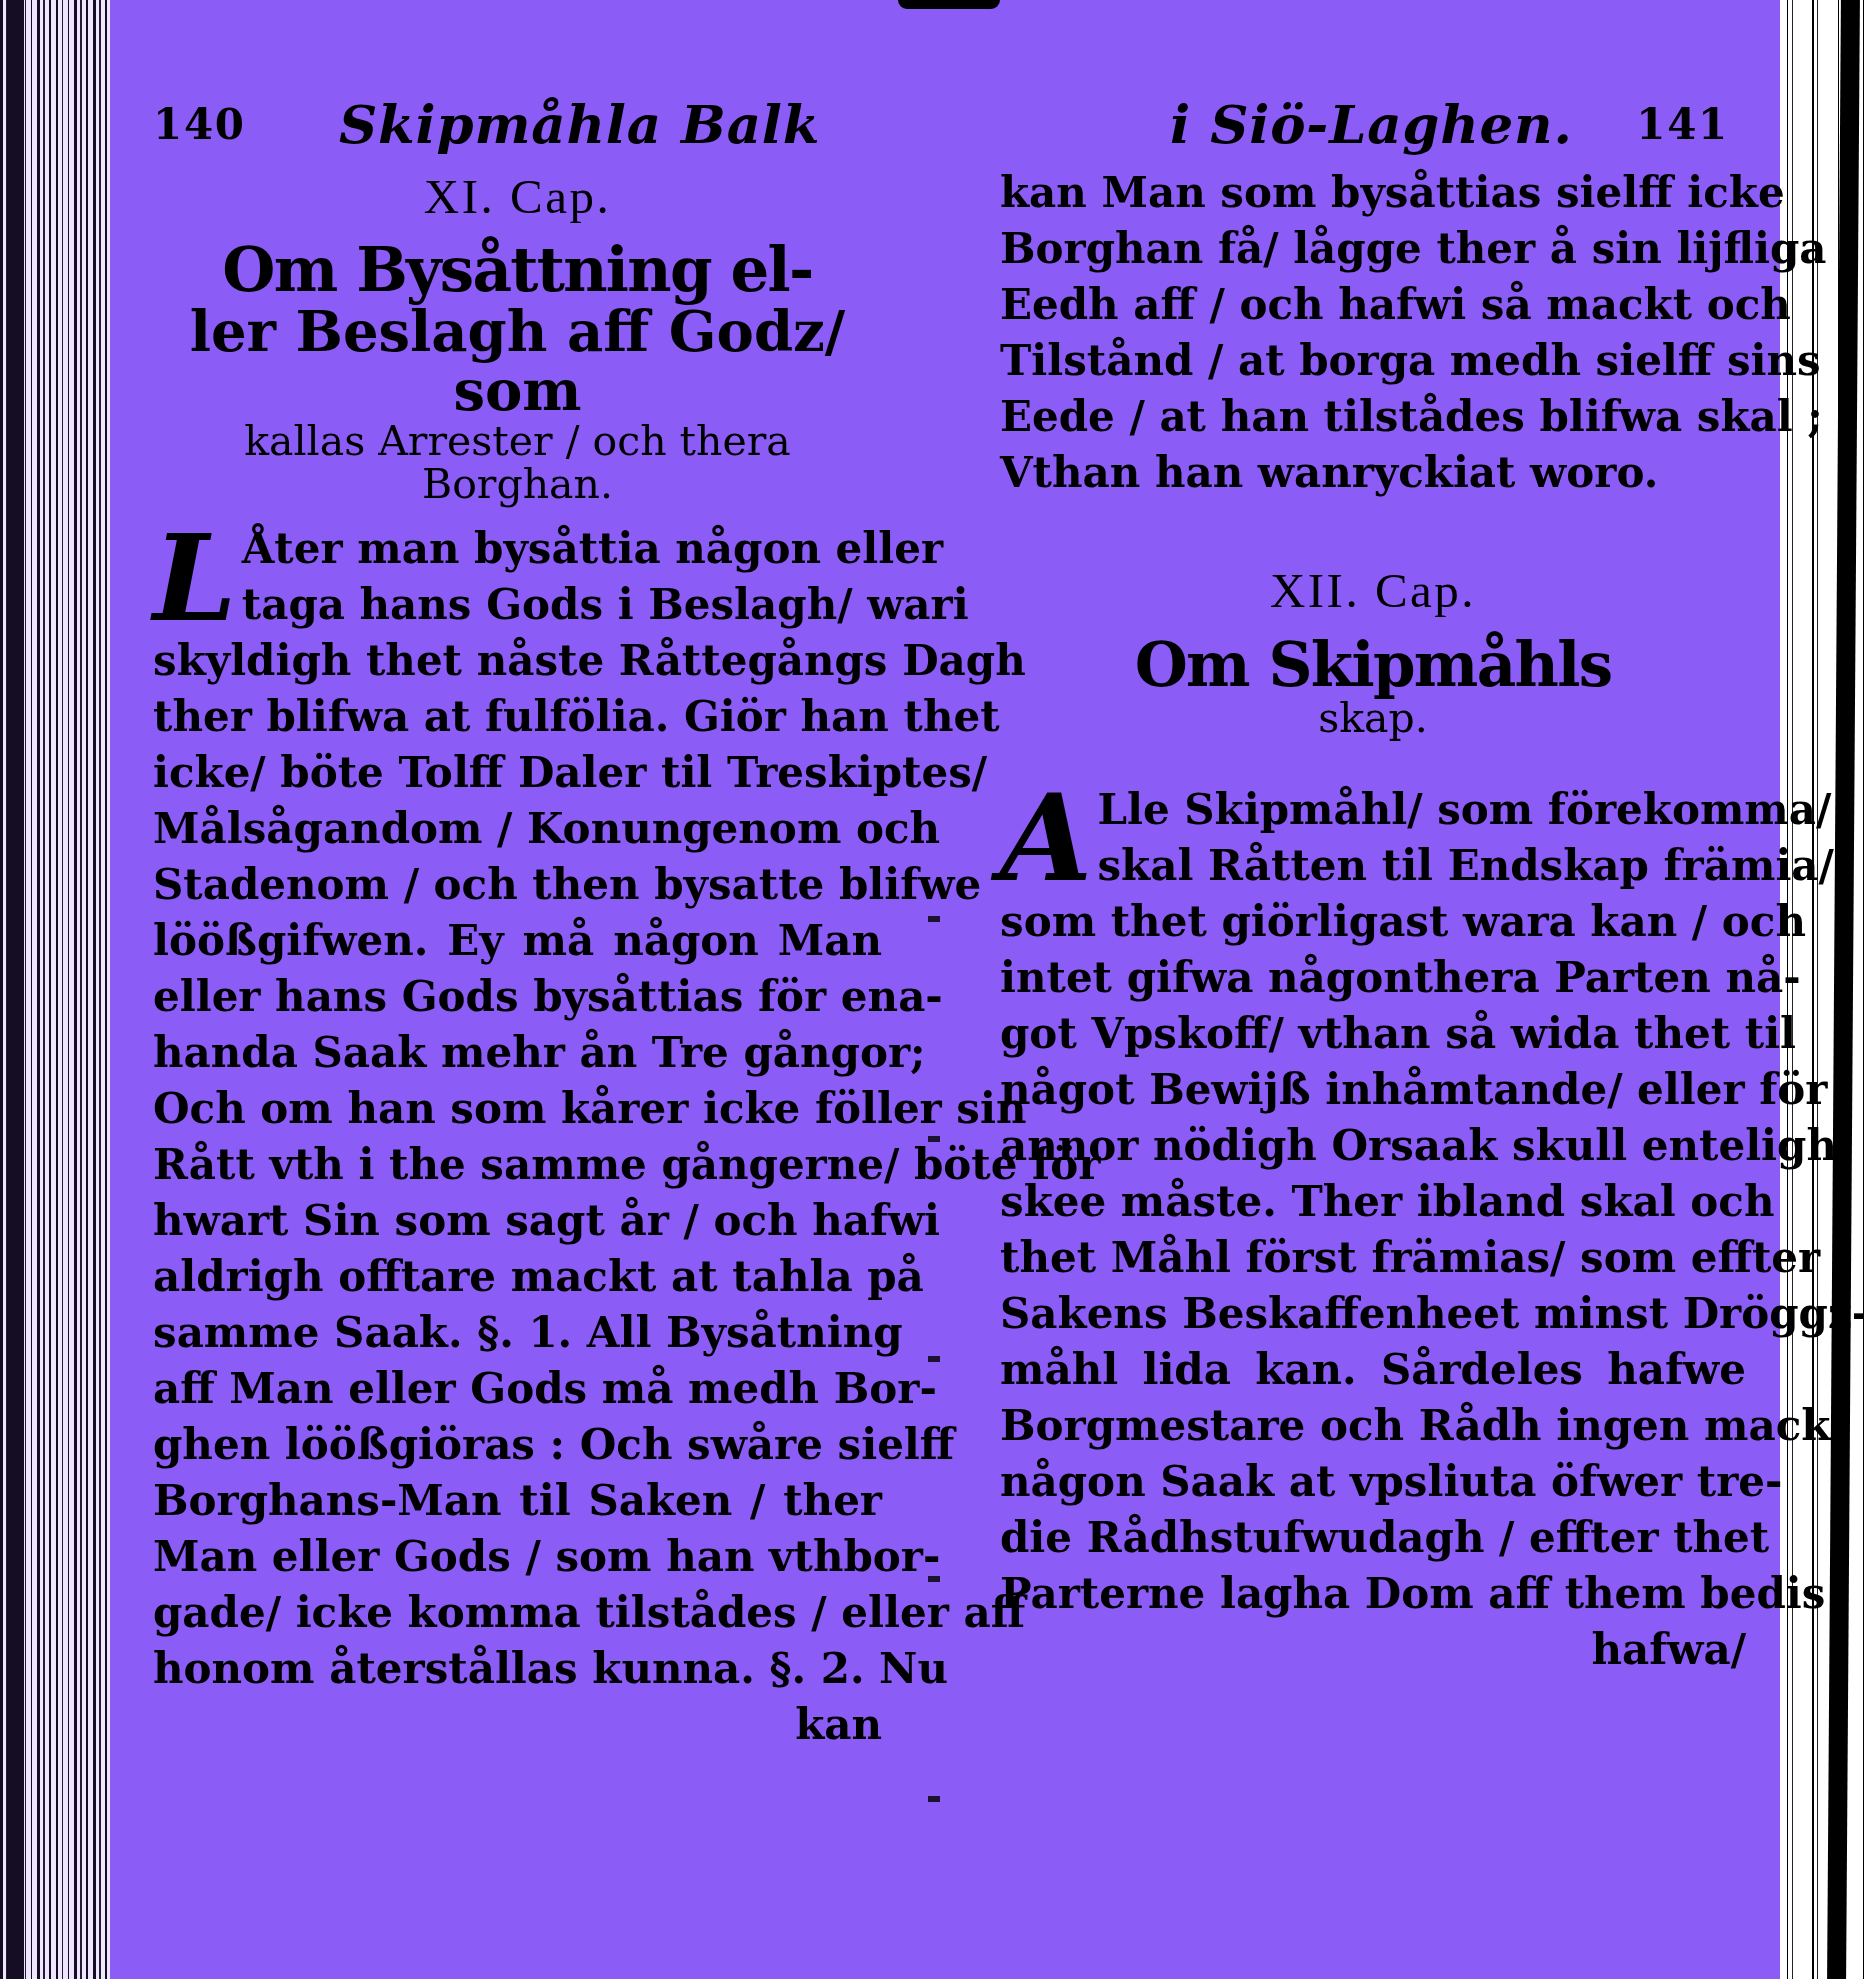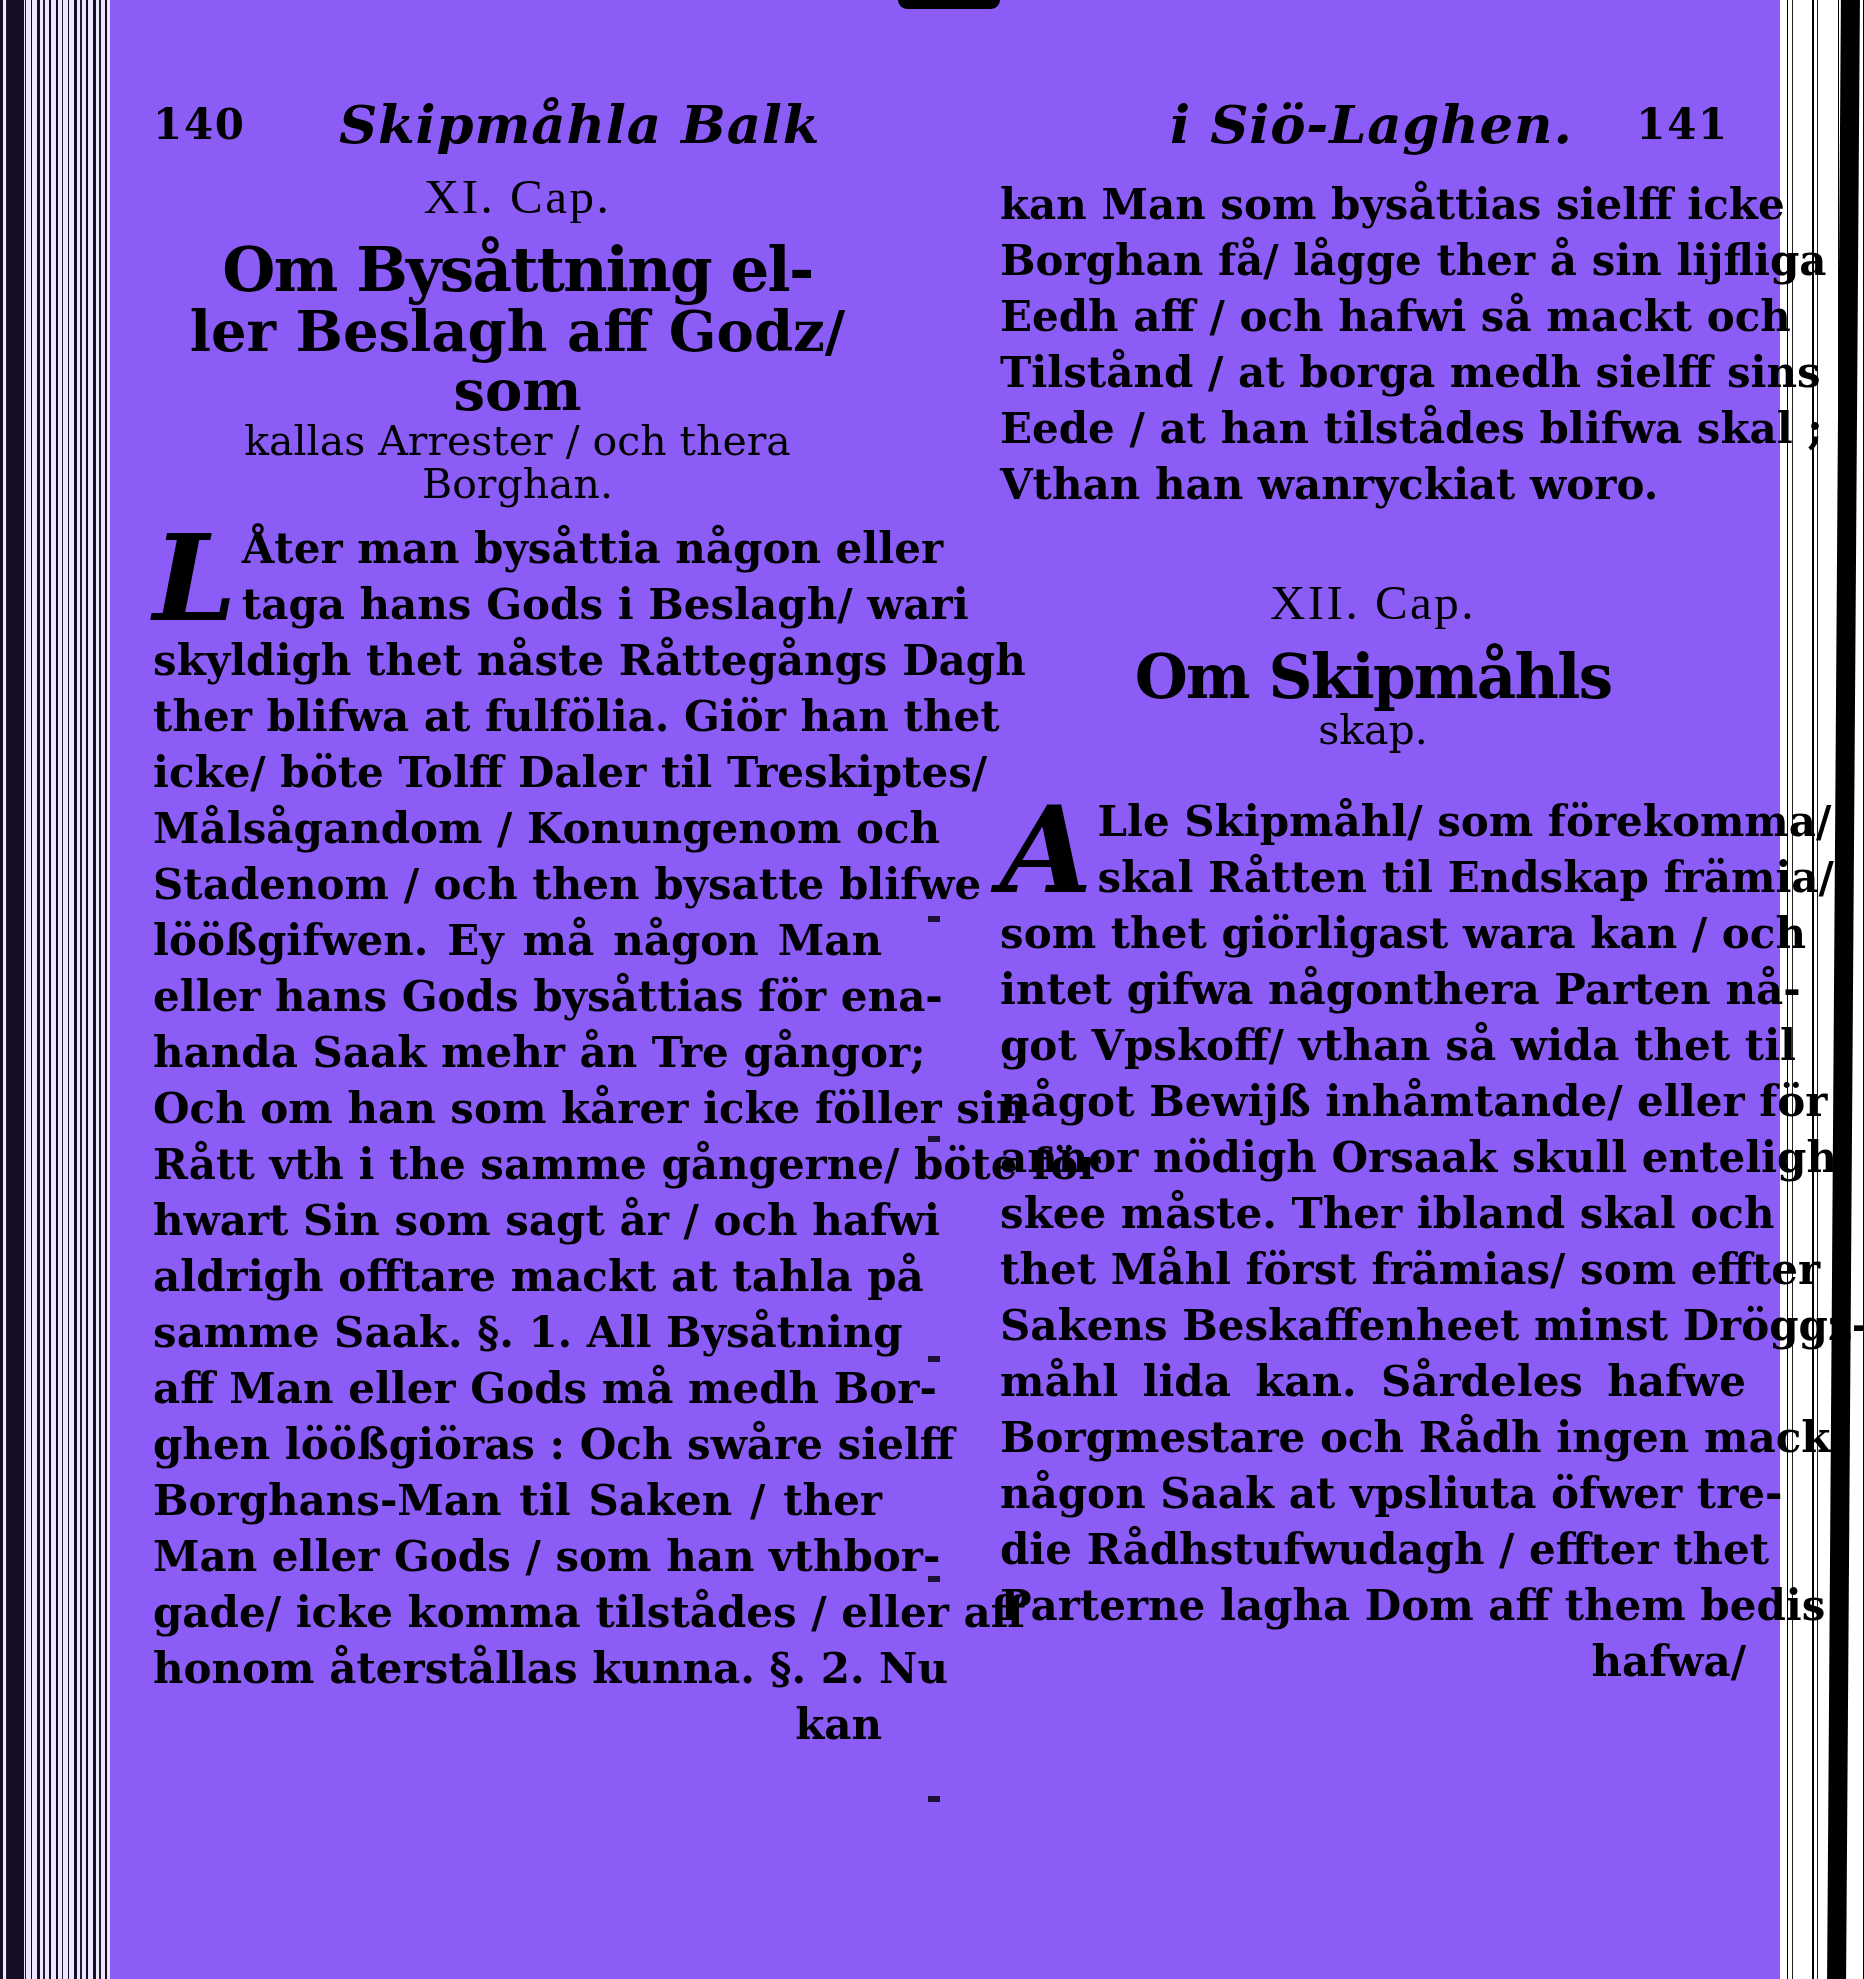--- a/index.html
+++ b/index.html
@@ -86,21 +86,21 @@
       <span class="line">honom återstållas kunna.  §. 2. Nu</span>
       <span class="line last-right">kan</span>
     </div>
   </div>
 
   <div class="page right">
     <div class="running-head">
       <span class="title">i Siö-Laghen.</span>
       <span class="num">141</span>
     </div>
-    <div class="body-text" style="margin-top:16px">
+    <div class="body-text" style="margin-top:4px">
       <span class="line">kan Man som bysåttias sielff icke</span>
       <span class="line">Borghan få/ lågge ther å sin lijfliga</span>
       <span class="line">Eedh aff /  och hafwi så mackt och</span>
       <span class="line">Tilstånd /  at borga medh sielff sins</span>
       <span class="line">Eede /  at han tilstådes blifwa skal ;</span>
       <span class="line" style="text-align-last:left">Vthan han wanryckiat woro.</span>
     </div>
     <div class="cap" style="margin-top:61px">XII. Cap.</div>
     <div class="chapter-title" style="margin-top:6px">
       <span class="big">Om Skipmåhls</span>

